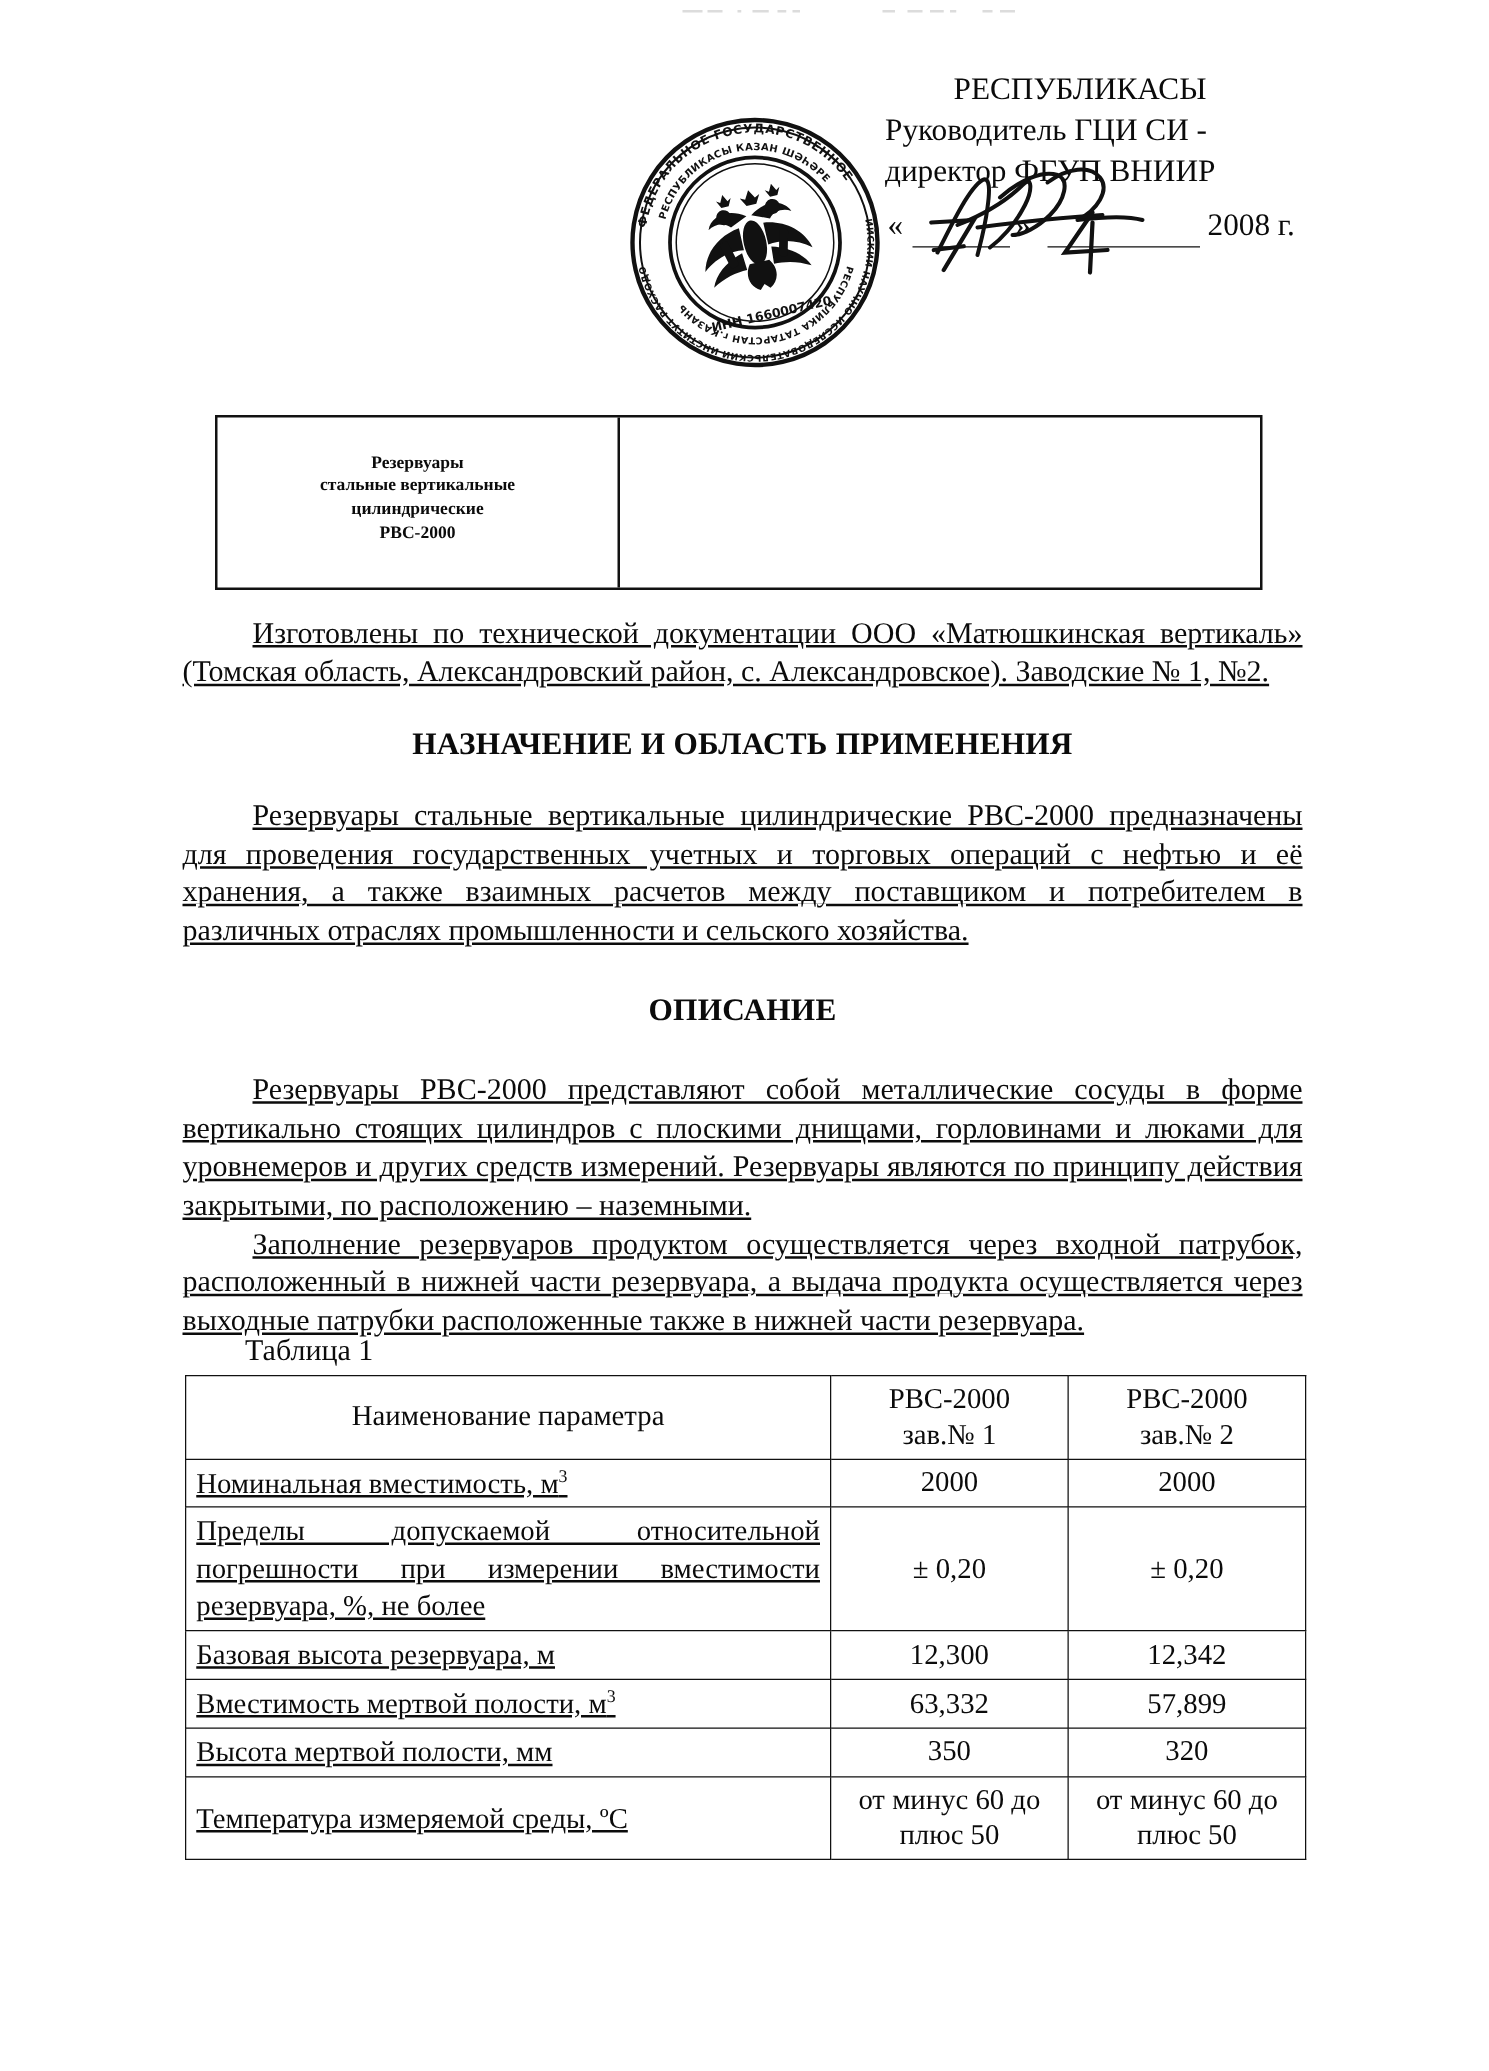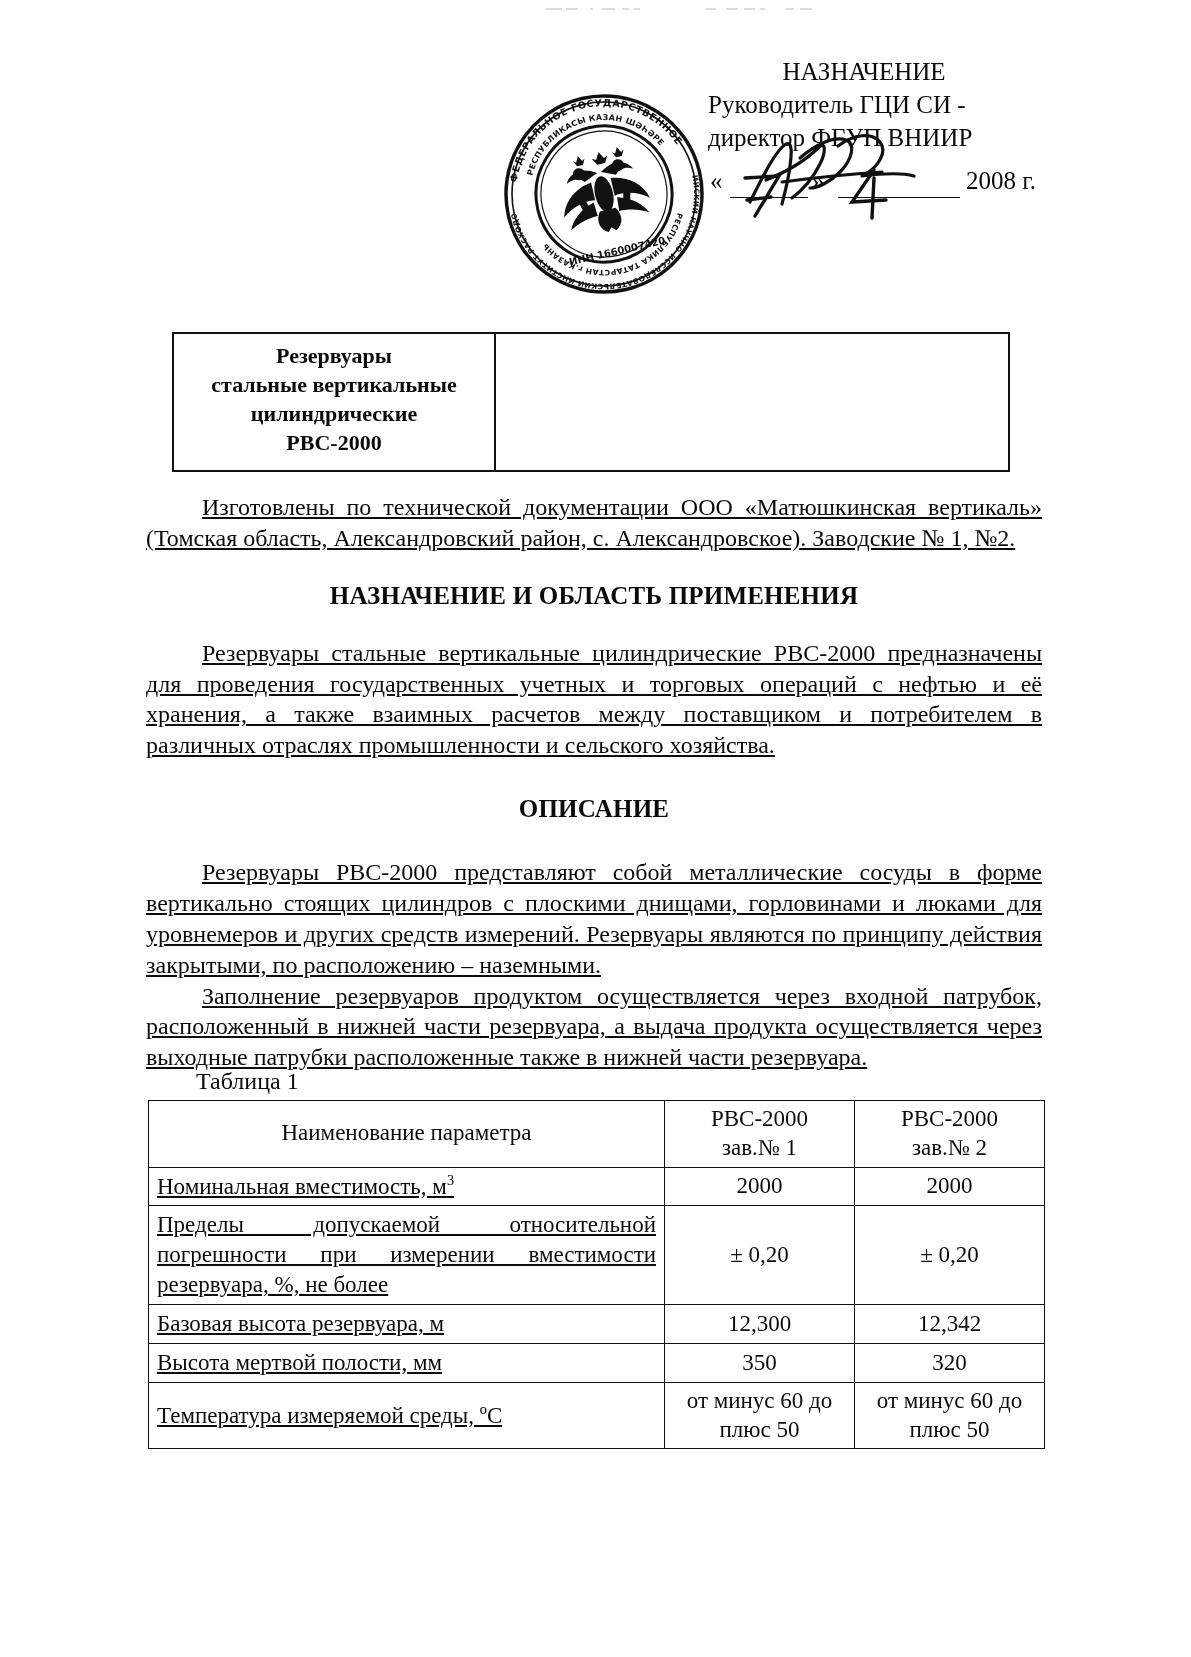--- a/index.html
+++ b/index.html
@@ -140,21 +140,21 @@
   .regbox .left {
     width: 322px;
     border-right: 2px solid #111;
     box-sizing: border-box;
     display: flex;
     flex-direction: column;
     align-items: center;
     justify-content: center;
     text-align: center;
     font-weight: bold;
-    font-size: 22px;
+    font-size: 14px;
     line-height: 1.33;
     padding: 4px 6px 10px;
   }
   .regbox .right {
     flex: 1;
     box-sizing: border-box;
     padding: 10px 0 0 14px;
     font-weight: bold;
     font-size: 22.5px;
     line-height: 1.33;
@@ -304,21 +304,21 @@
         <path d="M -8,22 C -14,30 -12,40 -4,44 L 0,40 L 4,44 C 12,40 14,30 8,22 Z"></path>
         <rect x="-26" y="0" width="7" height="22" rx="2" transform="rotate(-14 -22 10)"></rect>
         <rect x="19" y="0" width="7" height="22" rx="2" transform="rotate(14 22 10)"></rect>
       </g>
 
       <text x="106" y="168" text-anchor="middle" font-family="DejaVu Sans, sans-serif" font-size="10" font-weight="bold" fill="#111">ИНН 1660007420</text>
     </svg>
   </div>
 
   <div class="approval">
-    <div class="centered">НАЗНАЧЕНИЕ</div>
+    <div class="centered">РЕСПУБЛИКАСЫ</div>
     <div class="ln">Руководитель  ГЦИ СИ -</div>
     <div class="ln ln2">директор ФГУП ВНИИР</div>
 
 
     <div class="date-row">
       <span class="q1">«</span>
       <span class="q2">»</span>
       <span class="date-rule-a"></span>
       <span class="date-rule-b"></span>
       <span class="year">2008 г.</span>
@@ -406,20 +406,25 @@
           <td class="param">Пределы допускаемой относительной погрешности при измерении вместимости резервуара, %, не более</td>
           <td class="val">± 0,20</td>
           <td class="val">± 0,20</td>
         </tr>
         <tr>
           <td class="param">Базовая высота резервуара, м</td>
           <td class="val">12,300</td>
           <td class="val">12,342</td>
         </tr>
         <tr>
+          <td class="param">Вместимость мертвой полости, м<sup class="cube">3</sup></td>
+          <td class="val">63,332</td>
+          <td class="val">57,899</td>
+        </tr>
+        <tr>
           <td class="param">Высота мертвой полости, мм</td>
           <td class="val">350</td>
           <td class="val">320</td>
         </tr>
         <tr>
           <td class="param">Температура измеряемой среды, ºС</td>
           <td class="val">от минус 60 до плюс 50</td>
           <td class="val">от минус 60 до плюс 50</td>
         </tr>
       </tbody>

